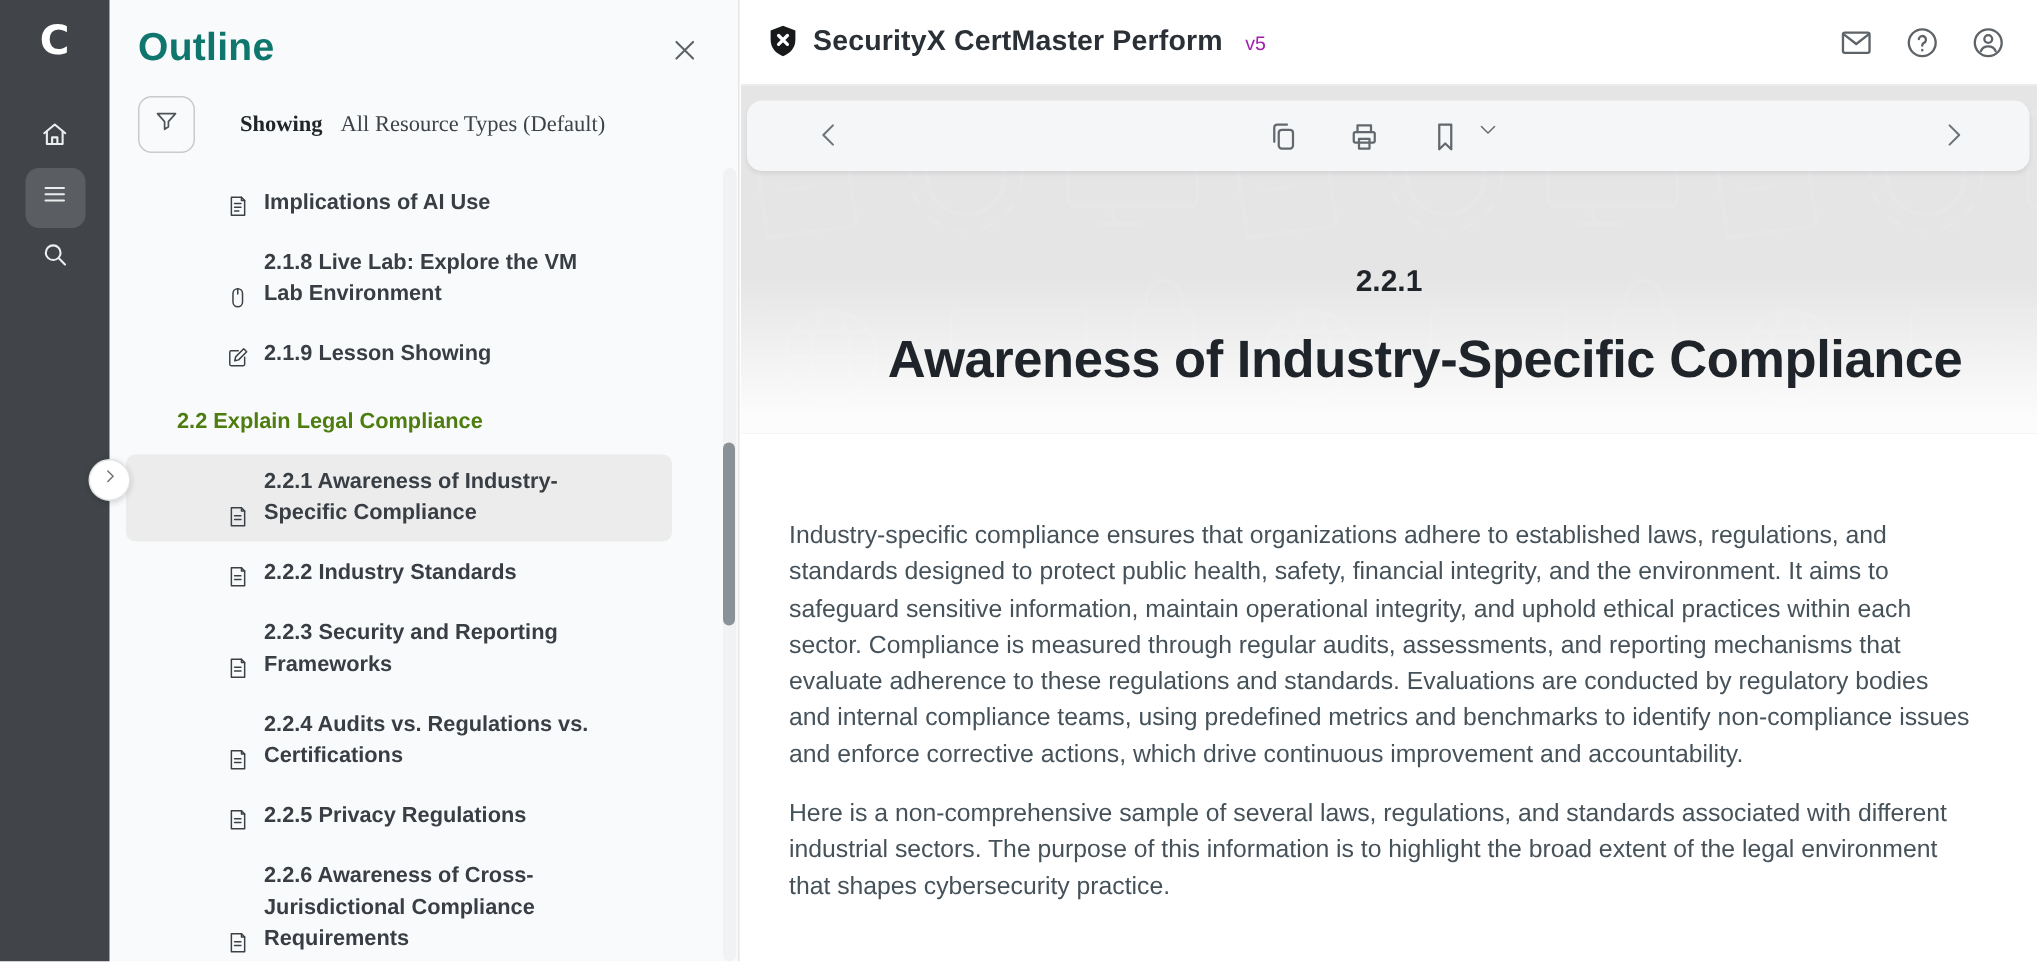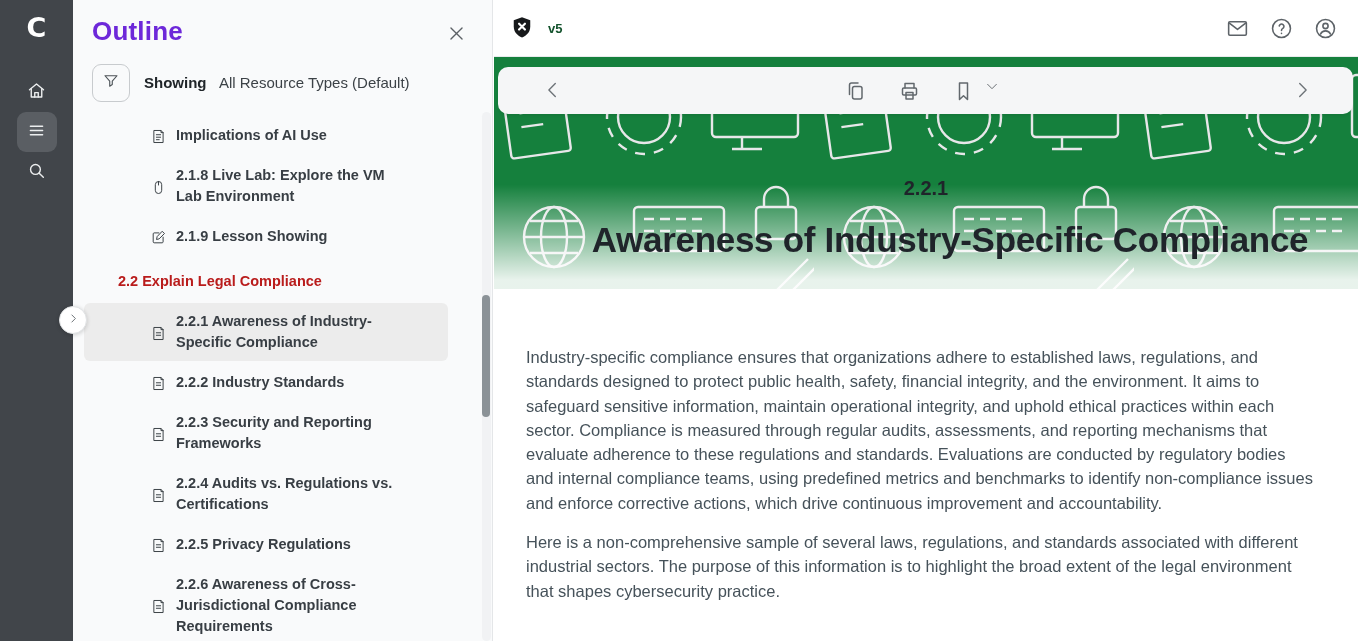--- a/index.html
+++ b/index.html
@@ -17,41 +17,41 @@
     justify-content:center; color:#e7e9ea; cursor:pointer; }
   .rail-btn.active { background:#5a5e63; }
   .rail-btn svg { width:21px; height:21px; stroke:#eceeef; stroke-width:1.6; fill:none;
     stroke-linecap:round; stroke-linejoin:round; }
 
   
   .panel { position:absolute; left:73px; top:0; width:420px; height:641px; background:#f9fafb;
     border-right:1px solid #e4e6e8; z-index:4; }
   .panel-head { display:flex; align-items:flex-start; justify-content:space-between;
     padding:16px 26px 0 19px; }
-  .panel-title { font-size:26px; font-weight:700; color:#6d28d9; letter-spacing:.2px; }
+  .panel-title { font-size:26px; font-weight:700; color:#0f766e; letter-spacing:.2px; }
   .panel-close { margin-top:8px; color:#5c6166; cursor:pointer; line-height:0; }
   .panel-close svg { width:19px; height:19px; stroke:#5c6166; stroke-width:1.7; stroke-linecap:round; }
-  .filter-row { display:flex; align-items:center; margin:17px 0 0 19px; gap:14px; }
+  .filter-row { display:flex; align-items:center; margin:17px 0 0 19px; gap:30px;font-family:Liberation Serif, serif; }
   .filter-btn { width:38px; height:38px; border:1px solid #c8cbce; border-radius:9px; background:#f9fafb;
     display:flex; align-items:center; justify-content:center; cursor:pointer; }
   .filter-btn svg { width:18px; height:18px; stroke:#4c5257; stroke-width:1.5; fill:none;
     stroke-linejoin:round; }
   .filter-showing { font-size:15px; font-weight:700; color:#202529; }
   .filter-value { font-size:15px; color:#3c4247; margin-left:8px; }
 
   .olist { position:absolute; left:0; right:14px; top:118px; bottom:0; overflow:hidden;
     padding-top:8px; }
-  .orow { display:flex; align-items:center; gap:9px; padding:8px 16px 8px 66px;
+  .orow { display:flex; align-items:flex-end; gap:9px; padding:8px 16px 8px 66px;
     margin:3px 30px 3px 11px; border-radius:6px; cursor:pointer; }
   .orow.sel { background:#ececec; }
   .orow .oicn { flex:0 0 auto; margin-top:2px; line-height:0; }
   .orow .oicn svg { width:17px; height:17px; stroke:#3b4146; stroke-width:1.4; fill:none;
     stroke-linecap:round; stroke-linejoin:round; }
   .olabel { font-size:14.5px; line-height:21px; font-weight:600; color:#383e44; max-width:232px; }
-  .osection { font-size:14.5px; line-height:20px; font-weight:700; color:#b91c1c;
+  .osection { font-size:14.5px; line-height:20px; font-weight:700; color:#4d7c0f;
     padding:6px 16px 6px 45px; margin:10px 0 6px 0; cursor:pointer; }
   .orow.clip { margin-top:-9px; }
 
   
   .pscroll-track { position:absolute; right:1px; top:112px; bottom:0; width:9px; background:#f1f2f4;
     border-radius:5px; }
   .pscroll-thumb { position:absolute; right:2px; top:295px; height:122px; width:8px; background:#8b9297;
     border-radius:5px; cursor:grab; }
 
   
@@ -61,21 +61,21 @@
   .expander svg { width:13px; height:13px; stroke:#6a7075; stroke-width:1.8; fill:none;
     stroke-linecap:round; stroke-linejoin:round; }
 
   
   .main { position:absolute; left:494px; top:0; right:0; height:641px; background:#fff; }
   .topbar { height:57px; background:#fff; border-bottom:1px solid #e9ebed; display:flex;
     align-items:center; padding:0 20px 0 17px; }
   .brand { display:flex; align-items:center; gap:9px; }
   .brand-shield { line-height:0; }
   .brand-title { font-size:19px; font-weight:700; color:#2a3036; letter-spacing:.1px; }
-  .brand-ver { font-size:13px; font-weight:700; color:#14532d; margin-left:6px; }
+  .brand-ver { font-size:13px; font-weight:400; color:#a21caf; margin-left:6px; }
   .topbar-icons { margin-left:auto; display:flex; align-items:center; gap:19px; }
   .tico { width:25px; height:25px; cursor:pointer; line-height:0; }
   .tico svg { width:25px; height:25px; stroke:#5d6368; stroke-width:1.5; fill:none;
     stroke-linecap:round; stroke-linejoin:round; }
 
   .toolbar { position:relative; margin:10px 5px 0 4px; height:47px; background:#f5f6f7;
     border-radius:10px; box-shadow:0 2px 3px rgba(0,0,0,.07); z-index:2; }
   .nav-chev { position:absolute; top:12px; width:22px; height:22px; cursor:pointer; line-height:0; }
   .nav-chev svg { width:22px; height:22px; stroke:#6d7378; stroke-width:1.5; fill:none;
     stroke-linecap:round; stroke-linejoin:round; }
@@ -83,21 +83,21 @@
   .nav-fwd { right:40px; }
   .tool-center { position:absolute; left:50%; top:0; transform:translateX(-50%); height:47px;
     display:flex; align-items:center; gap:30px; }
   .tbtn { width:24px; height:24px; cursor:pointer; line-height:0; }
   .tbtn svg { width:24px; height:24px; stroke:#62686d; stroke-width:1.5; fill:none;
     stroke-linecap:round; stroke-linejoin:round; }
   .tbtn.small svg { width:15px; height:15px; }
   .bkgroup { display:flex; align-items:center; gap:9px; }
 
   .banner { position:relative; height:232px; margin-top:-57px; padding-top:57px; overflow:hidden;
-    background:#15803d; z-index:1; }
+    background:#e5e5e5; z-index:1; }
   .banner-pattern { position:absolute; inset:0; width:100%; height:100%; }
   .banner-fade { position:absolute; inset:0;
     background:linear-gradient(180deg, rgba(255,255,255,0) 55%, rgba(255,255,255,.9) 96%); }
   .banner-text { position:relative; text-align:center; }
   .sec-num { margin-top:63px; font-size:20px; font-weight:700; color:#1f242a; }
   .sec-title { margin-top:20px; font-size:35px; font-weight:700; color:#1f242a; letter-spacing:-.3px;margin-left:48px; }
 
   .body-copy { padding:56px 42px 0 32px; }
   .para { font-size:16.5px; line-height:24.3px; color:#46525a; }
   .para + .para { margin-top:15px; }
@@ -281,20 +281,21 @@
   <div class="main">
 
     <div class="topbar">
       <div class="brand">
         <span class="brand-shield">
           <svg width="22" height="24" viewBox="0 0 24 26">
             <path fill="#17191b" d="M12 1.2 21 4.6v6.8c0 6-3.8 9.9-9 11.9-5.2-2-9-5.9-9-11.9V4.6z"></path>
             <path stroke="#fff" stroke-width="2.4" stroke-linecap="round" d="m8.8 8.3 6.4 6.4M15.2 8.3l-6.4 6.4"></path>
           </svg>
         </span>
+        <span class="brand-title">SecurityX CertMaster Perform</span>
         <span class="brand-ver">v5</span>
       </div>
       <div class="topbar-icons">
         <div class="tico">
           <span>
             <svg viewBox="0 0 24 24">
                 <rect x="3.5" y="5.5" width="17" height="13" rx="1.2"></rect>
                 <path d="m4.5 7 7.5 5.8L19.5 7"></path>
               </svg>
           </span>

